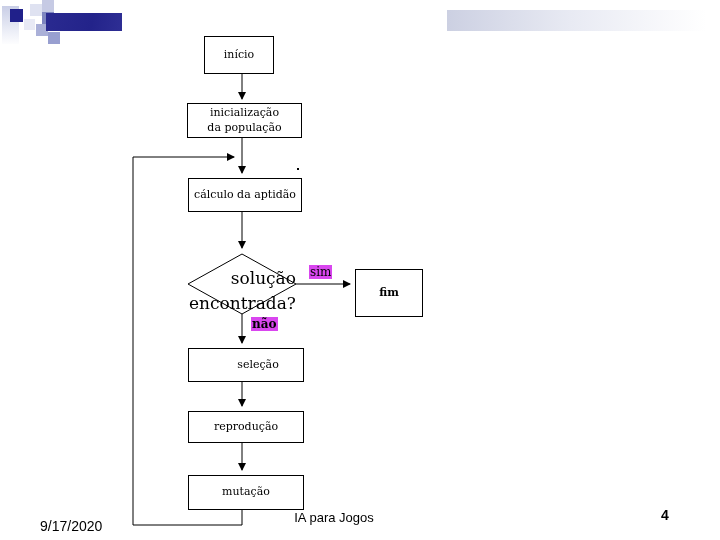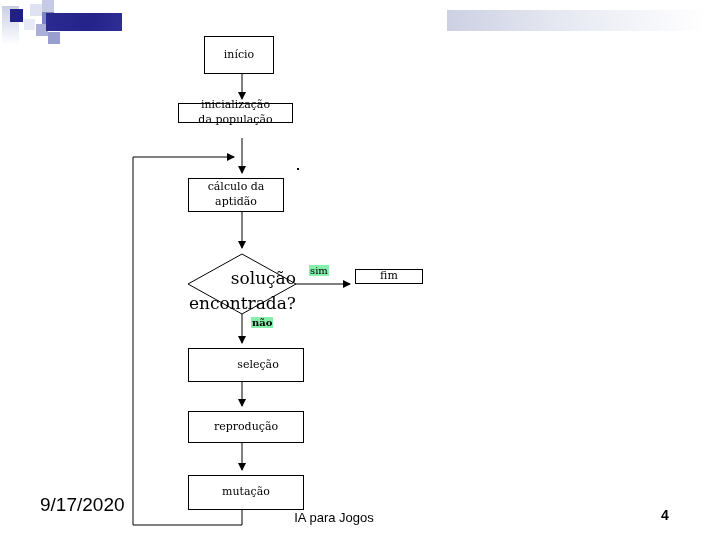--- a/index.html
+++ b/index.html
@@ -22,25 +22,25 @@
     position:absolute;border:1px solid #000;background:#fff;
     display:flex;align-items:center;justify-content:center;text-align:center;
     font-family:"DejaVu Serif", serif;font-size:11px;line-height:1.35;
     white-space:pre-line;box-sizing:border-box;
   }
   .fc-diamond-text{
     position:absolute;left:188px;top:266px;width:108px;text-align:right;
     font-family:"DejaVu Serif", serif;font-size:17px;line-height:1.45;white-space:pre-line;
   }
   .fc-edge-label{
-    position:absolute;font-family:"DejaVu Serif", serif;font-size:10px;background:#86efac;padding:0 1px;
+    position:absolute;font-family:"DejaVu Serif", serif;font-size:12px;background:#d946ef;padding:0 1px;
   }
   .stray-dot{position:absolute;left:297px;top:168px;width:2px;height:2px;background:#000;}
   
-  .footer-date{position:absolute;left:40px;top:494px;font-size:19px;}
+  .footer-date{position:absolute;left:40px;top:518px;font-size:14px;}
   .footer-course{position:absolute;left:0;top:510px;width:668px;text-align:center;font-size:13px;}
   .footer-page{position:absolute;left:661px;top:507px;font-size:14px;font-weight:bold;}
 </style>
 </head>
 <body>
 
 <div class="slide">
 
   <div class="dec dec-strip"></div>
   <div class="dec-sq" style="left:10px;top:9px;width:13px;height:13px;background:#20208a;"></div>
@@ -66,31 +66,31 @@
     <path d="M296,284 L350,284" stroke="#000" stroke-width="1" fill="none" marker-end="url(#ah)"></path>
     <path d="M242,314 L242,343" stroke="#000" stroke-width="1" fill="none" marker-end="url(#ah)"></path>
     <path d="M242,382 L242,406" stroke="#000" stroke-width="1" fill="none" marker-end="url(#ah)"></path>
     <path d="M242,443 L242,470" stroke="#000" stroke-width="1" fill="none" marker-end="url(#ah)"></path>
     <path d="M242,510 L242,525 L133,525 L133,157 L234,157" stroke="#000" stroke-width="1" fill="none" marker-end="url(#ah)"></path>
     <polygon points="242,254 296,284 242,314 188,284" fill="#fff" stroke="#000" stroke-width="1"></polygon>
   </svg>
 
   <div class="fc-box" style="left:204px;top:36px;width:70px;height:38px;">início</div>
 
-  <div class="fc-box" style="left:178px;top:103px;width:115px;height:20px;">inicialização
+  <div class="fc-box" style="left:187px;top:103px;width:115px;height:35px;">inicialização
 da população</div>
 
-  <div class="fc-box" style="left:188px;top:178px;width:96px;height:34px;">cálculo da aptidão</div>
+  <div class="fc-box" style="left:188px;top:178px;width:114px;height:34px;">cálculo da aptidão</div>
 
   <div class="fc-diamond-text">solução
 encontrada?</div>
 
   <div class="fc-edge-label" style="left:309px;top:265px;">sim</div>
 
-  <div class="fc-box" style="left:355px;top:269px;width:68px;height:15px;">fim</div>
+  <div class="fc-box" style="left:355px;top:269px;width:68px;height:48px;font-weight:bold;">fim</div>
 
   <div class="fc-edge-label" style="left:251px;top:317px;font-weight:bold;">não</div>
 
   <div class="fc-box" style="left:188px;top:348px;width:116px;height:34px;padding-left:24px;">seleção</div>
 
   <div class="fc-box" style="left:188px;top:475px;width:116px;height:35px;">mutação</div>
 
   <div class="fc-box" style="left:188px;top:411px;width:116px;height:32px;">reprodução</div>
 
   <div class="stray-dot"></div>

